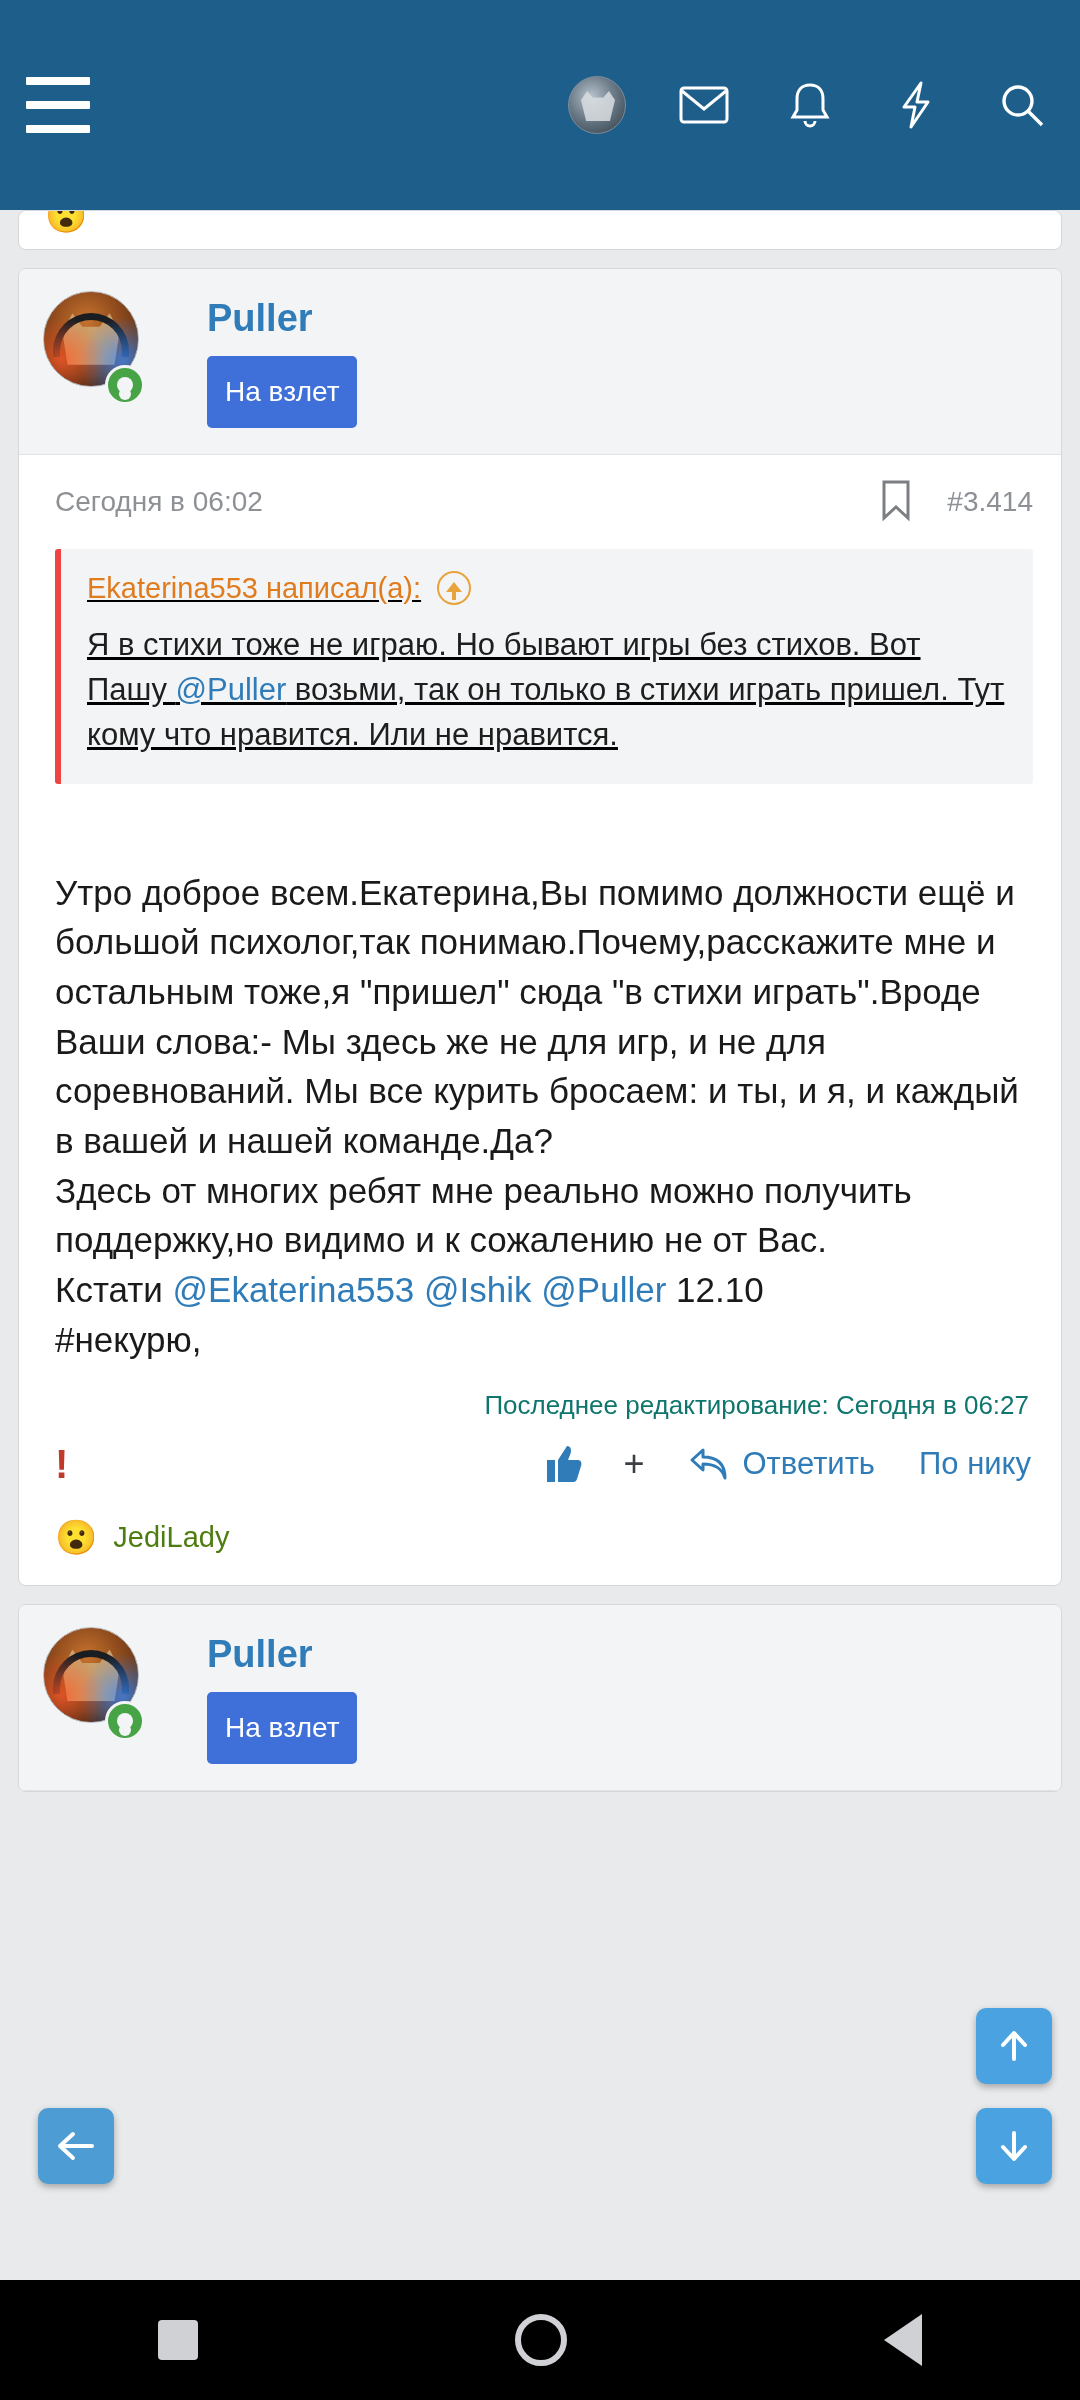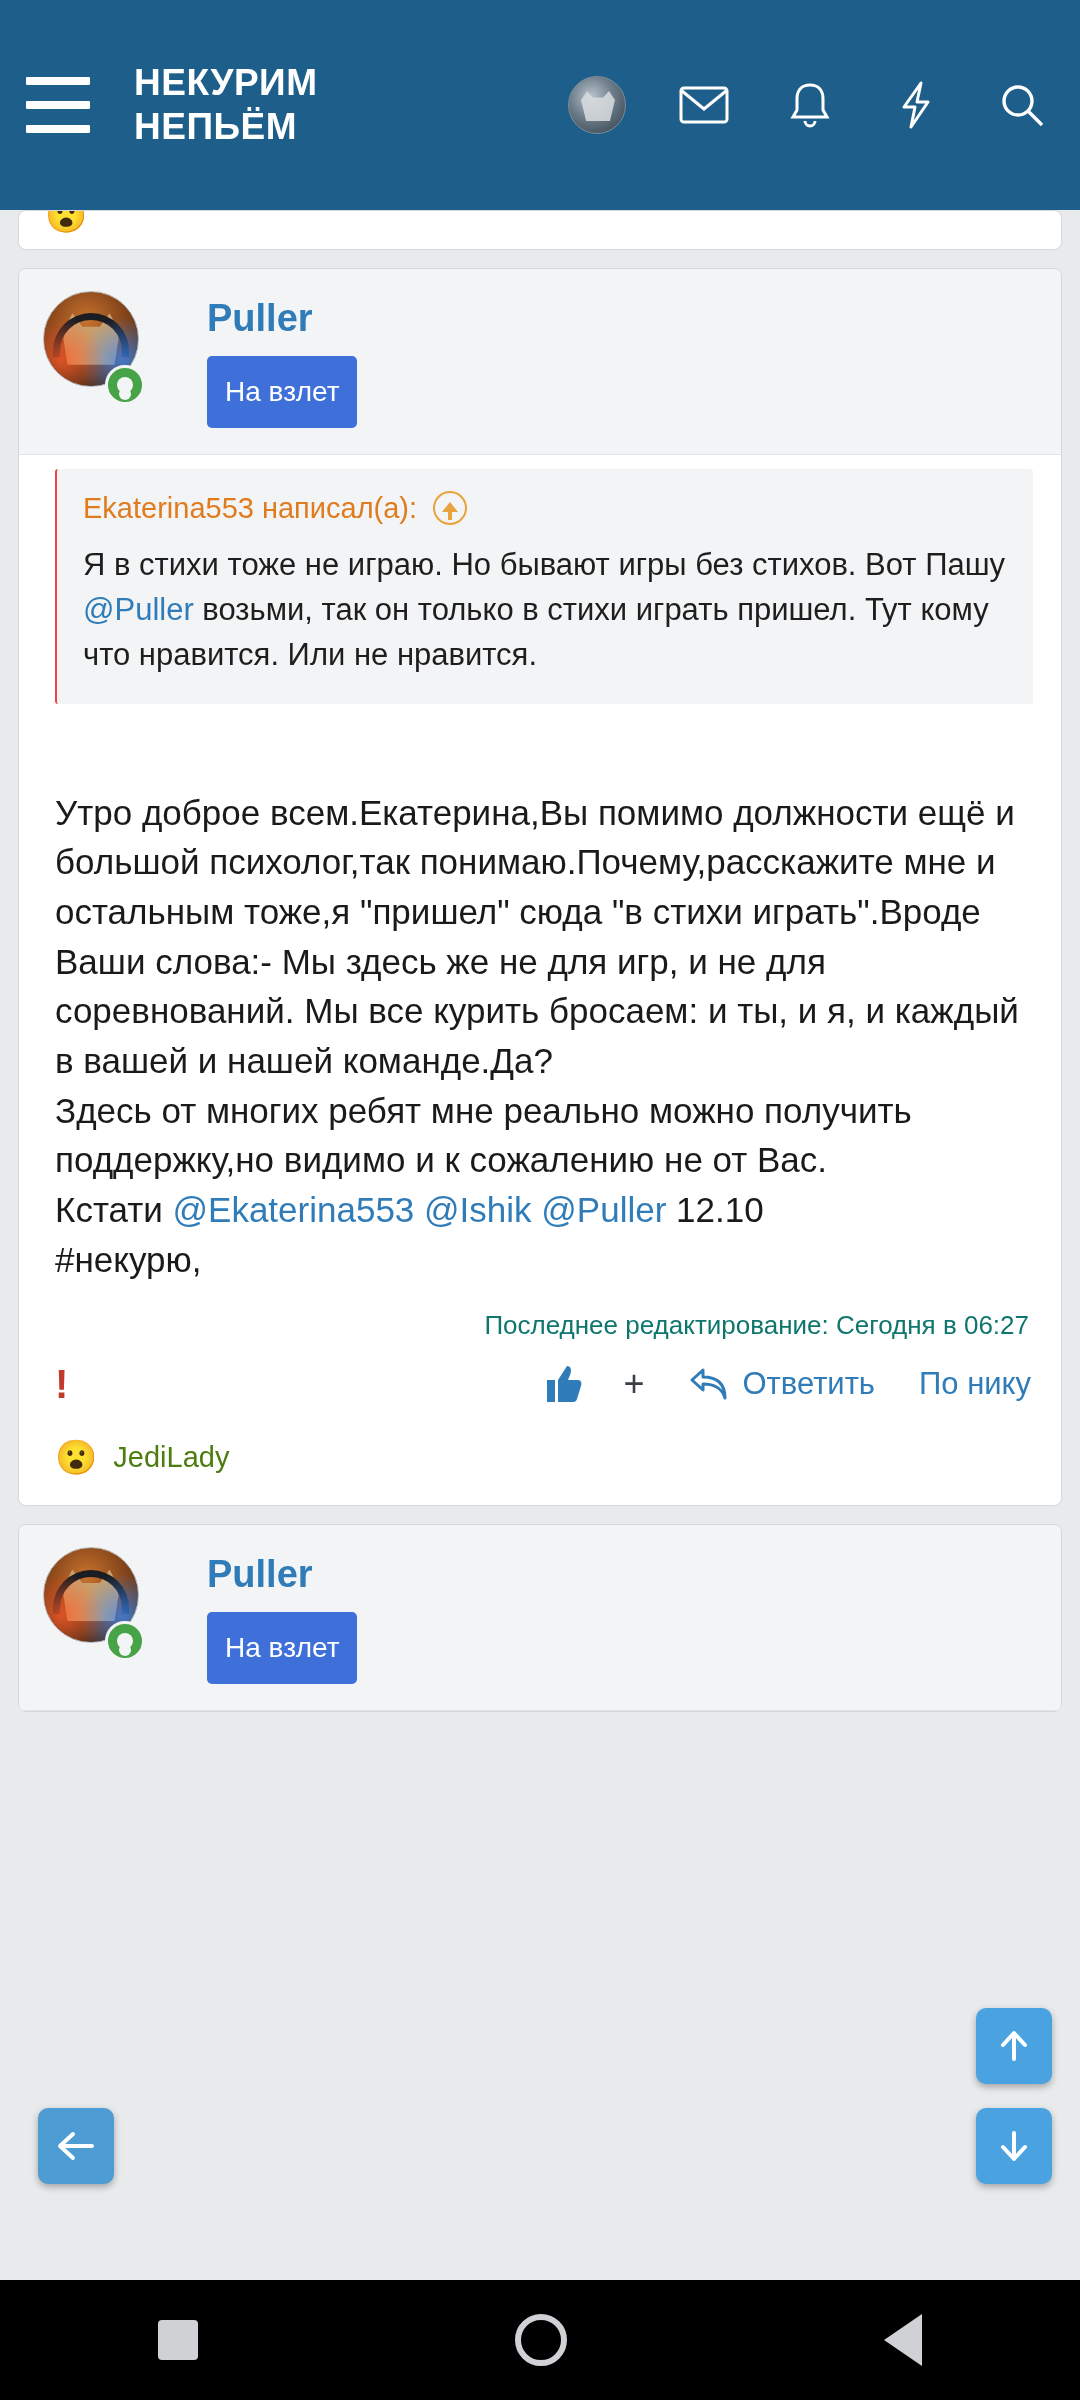--- a/index.html
+++ b/index.html
@@ -145,23 +145,24 @@
     padding: 24px 28px 10px 36px;
   }
   .timestamp { color: #8d9094; font-size: 28px; }
   .subhead-spacer { flex: 1 1 auto; }
   .bookmark-icon { margin-right: 34px; }
   .post-number { color: #8d9094; font-size: 28px; }
 
   .quote {
     margin: 14px 28px 0 36px;
     background: #f3f4f5;
-    border-left: 2px solid #ef4444;
+    border-left: 6px solid #ef4444;
     border-radius: 3px;
     padding: 22px 26px 26px 26px;
+    text-decoration: underline;
   }
   .quote-head { display: flex; align-items: center; gap: 16px; }
   .quote-author { color: #e07b1e; font-size: 29px; }
   .quote-arrow {
     width: 34px; height: 34px; border-radius: 50%;
     border: 2px solid #e8a33d; position: relative; flex: 0 0 auto;
   }
   .quote-arrow::after {
     content: ""; position: absolute; left: 50%; top: 9px; transform: translateX(-50%);
     width: 0; height: 0; border-left: 8px solid transparent; border-right: 8px solid transparent;
@@ -250,22 +251,20 @@
 <body>
 
 <div class="screen">
 
   <div class="appbar">
     <div class="hamburger">
       <i></i>
         <i></i>
         <i></i>
     </div>
-    <div class="brand">НЕКУРИМ
-НЕПЬЁМ</div>
     <div class="appbar-spacer"></div>
     <div class="appbar-icons">
       <div class="avatar-small"></div>
       <div class="icon-btn">
         <svg width="50" height="40" viewBox="0 0 50 40" fill="none" stroke="#ffffff" stroke-width="3">
           <rect x="2" y="3" width="46" height="34" rx="3"></rect>
           <path d="M3 6 L25 24 L47 6"></path>
         </svg>
       </div>
       <div class="icon-btn">
@@ -302,20 +301,30 @@
           <div class="hp"></div>
           <div class="glow"></div>
         </div>
         <div class="online-dot"></div>
         <div class="head-meta">
           <div class="username">Puller</div>
           <div class="badge">На взлет</div>
         </div>
       </div>
 
+      <div class="post-subhead">
+        <div class="timestamp">Сегодня в 06:02</div>
+        <div class="subhead-spacer"></div>
+        <div class="bookmark-icon">
+          <svg width="34" height="42" viewBox="0 0 34 42" fill="none" stroke="#7b7e82" stroke-width="3">
+            <path d="M5 3 L29 3 L29 39 L17 28 L5 39 Z"></path>
+          </svg>
+        </div>
+        <div class="post-number">#3.414</div>
+      </div>
 
       <div class="quote">
         <div class="quote-head">
           <span class="quote-author">Ekaterina553 написал(а):</span>
           <span class="quote-arrow"></span>
         </div>
         <div class="quote-body">
           <span>Я в стихи тоже не играю. Но бывают игры без стихов. Вот Пашу <span class="mention">@Puller</span> возьми, так он только в стихи играть пришел. Тут кому что нравится. Или не нравится.</span>
         </div>
       </div>

